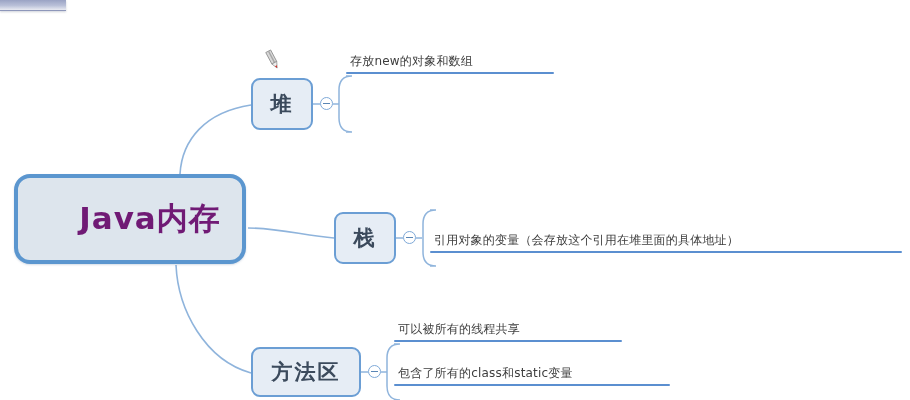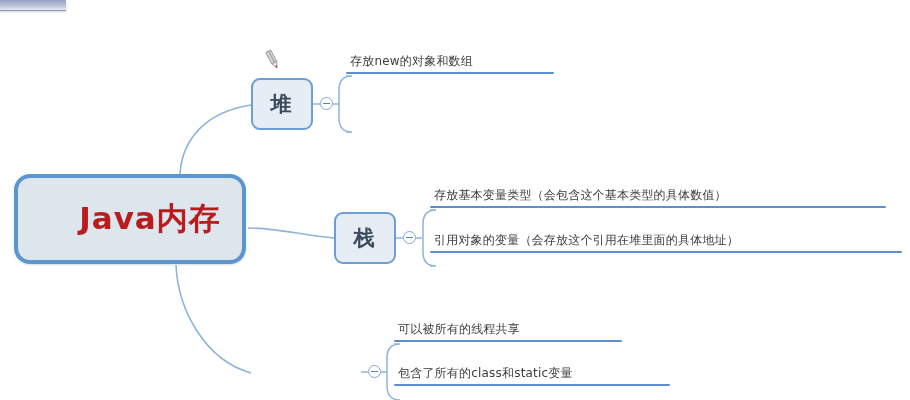--- a/index.html
+++ b/index.html
@@ -54,21 +54,21 @@
     left: 14px;
     top: 174px;
     width: 232px;
     height: 90px;
     border: 4px solid #5b96cf;
     border-radius: 16px;
     background: #dde5ed;
     font-size: 31px;
     font-weight: bold;
     letter-spacing: 1px;
-    color: #b91c1c;
+    color: #701a75;
     box-shadow: 0 1px 2px rgba(90,120,160,0.25);
     padding-left: 40px;
   }
 
   .branch-node {
     border: 2px solid #6b9ed4;
     border-radius: 9px;
     background: #e6edf5;
     font-size: 21px;
     font-weight: bold;
@@ -185,29 +185,28 @@
   <div class="leaf leaf-h1">
     <span class="leaf-label">存放new的对象和数组</span>
     <span class="leaf-rule"></span>
   </div>
 
   <div class="node branch-node branch-stack">
     <span>栈</span>
   </div>
   <div class="toggle toggle-stack"></div>
 
-  <div class="leaf leaf-s1">
-    <span class="leaf-label">存放基本变量类型（会包含这个基本类型的具体数值）</span>
-    <span class="leaf-rule"></span>
-  </div>
   <div class="leaf leaf-s2">
     <span class="leaf-label">引用对象的变量（会存放这个引用在堆里面的具体地址）</span>
     <span class="leaf-rule"></span>
   </div>
 
+  <div class="node branch-node branch-method">
+    <span>方法区</span>
+  </div>
   <div class="toggle toggle-method"></div>
 
   <div class="leaf leaf-m2">
     <span class="leaf-label">包含了所有的class和static变量</span>
     <span class="leaf-rule"></span>
   </div>
   <div class="leaf leaf-m1">
     <span class="leaf-label">可以被所有的线程共享</span>
     <span class="leaf-rule"></span>
   </div>

